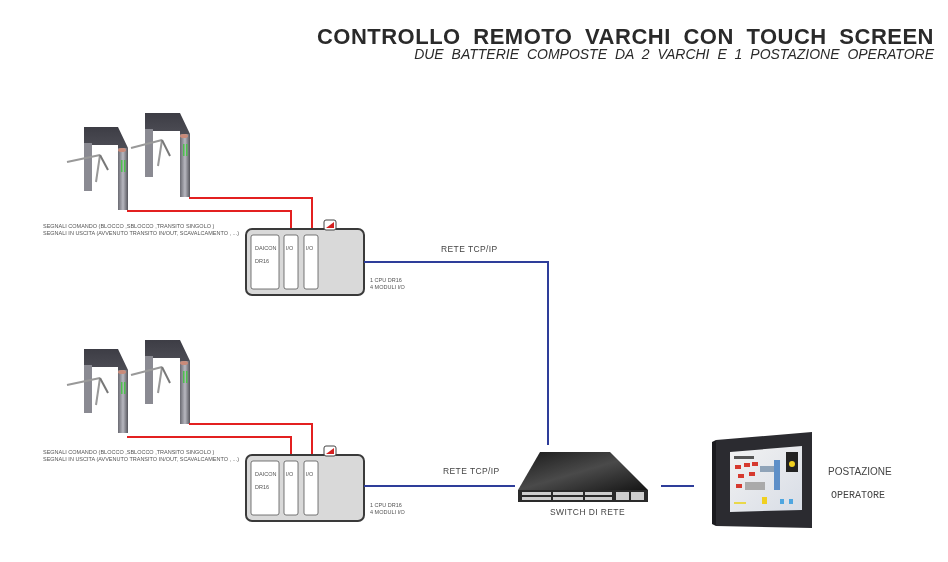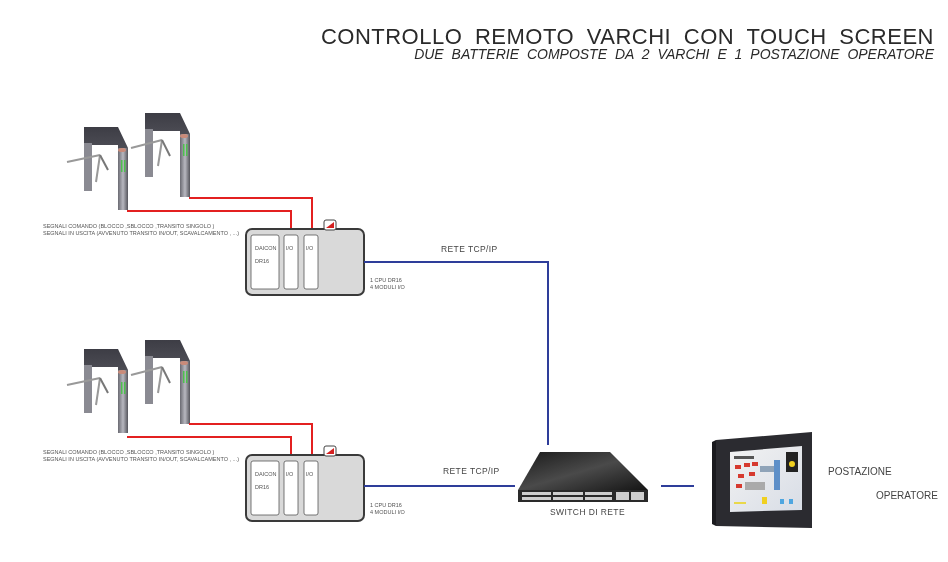--- a/index.html
+++ b/index.html
@@ -1,17 +1,17 @@
 <!DOCTYPE html>
 <html><head>
 <meta charset="utf-8">
 <style>
   html, body { margin:0; padding:0; background:#ffffff; }
   body { width:948px; height:562px; position:relative; overflow:hidden; font-family:"Liberation Sans", sans-serif; color:#333; }
-  .title { position:absolute; right:14px; top:24px; font-size:22px; letter-spacing:0.5px; color:#2a2a2a; word-spacing:6px; white-space:nowrap; }
+  .title { position:absolute; right:14px; top:24px; font-size:22px; letter-spacing:0.5px; color:#2a2a2a; word-spacing:6px; white-space:nowrap;font-weight:bold; }
   .subtitle { position:absolute; right:14px; top:46px; font-size:14px; color:#2a2a2a; word-spacing:4px; white-space:nowrap;font-style:italic; }
   svg.diagram { position:absolute; left:0; top:0; }
   .small { font-family:"Liberation Sans", sans-serif; font-size:5.5px; fill:#555; }
   .label { font-family:"Liberation Sans", sans-serif; font-size:8.5px; fill:#444; letter-spacing:0.4px; }
   .op-label { position:absolute; font-size:10px; color:#444; text-align:center; }
 </style>
 </head>
 <body>
 
 <div class="title">CONTROLLO  REMOTO  VARCHI  CON  TOUCH  SCREEN</div>
@@ -179,13 +179,13 @@
       <circle cx="792" cy="464" r="3" fill="#f0d020"></circle>
       <rect x="762" y="497" width="5" height="7" fill="#f0d020"></rect>
       <rect x="780" y="499" width="4" height="5" fill="#4fa6e0"></rect>
       <rect x="789" y="499" width="4" height="5" fill="#4fa6e0"></rect>
       <rect x="734" y="502" width="12" height="2" fill="#e9d84a"></rect>
     </g>
   </g>
 </svg>
 
 <div class="op-label" style="left:828px; top:466px; width:60px;">POSTAZIONE</div>
-<div class="op-label" style="left:876px; top:490px; width:60px;">OPERATORE</div>
+<div class="op-label" style="left:828px; top:490px; width:60px;font-family:Liberation Mono, monospace;">OPERATORE</div>
 
 </body></html>

